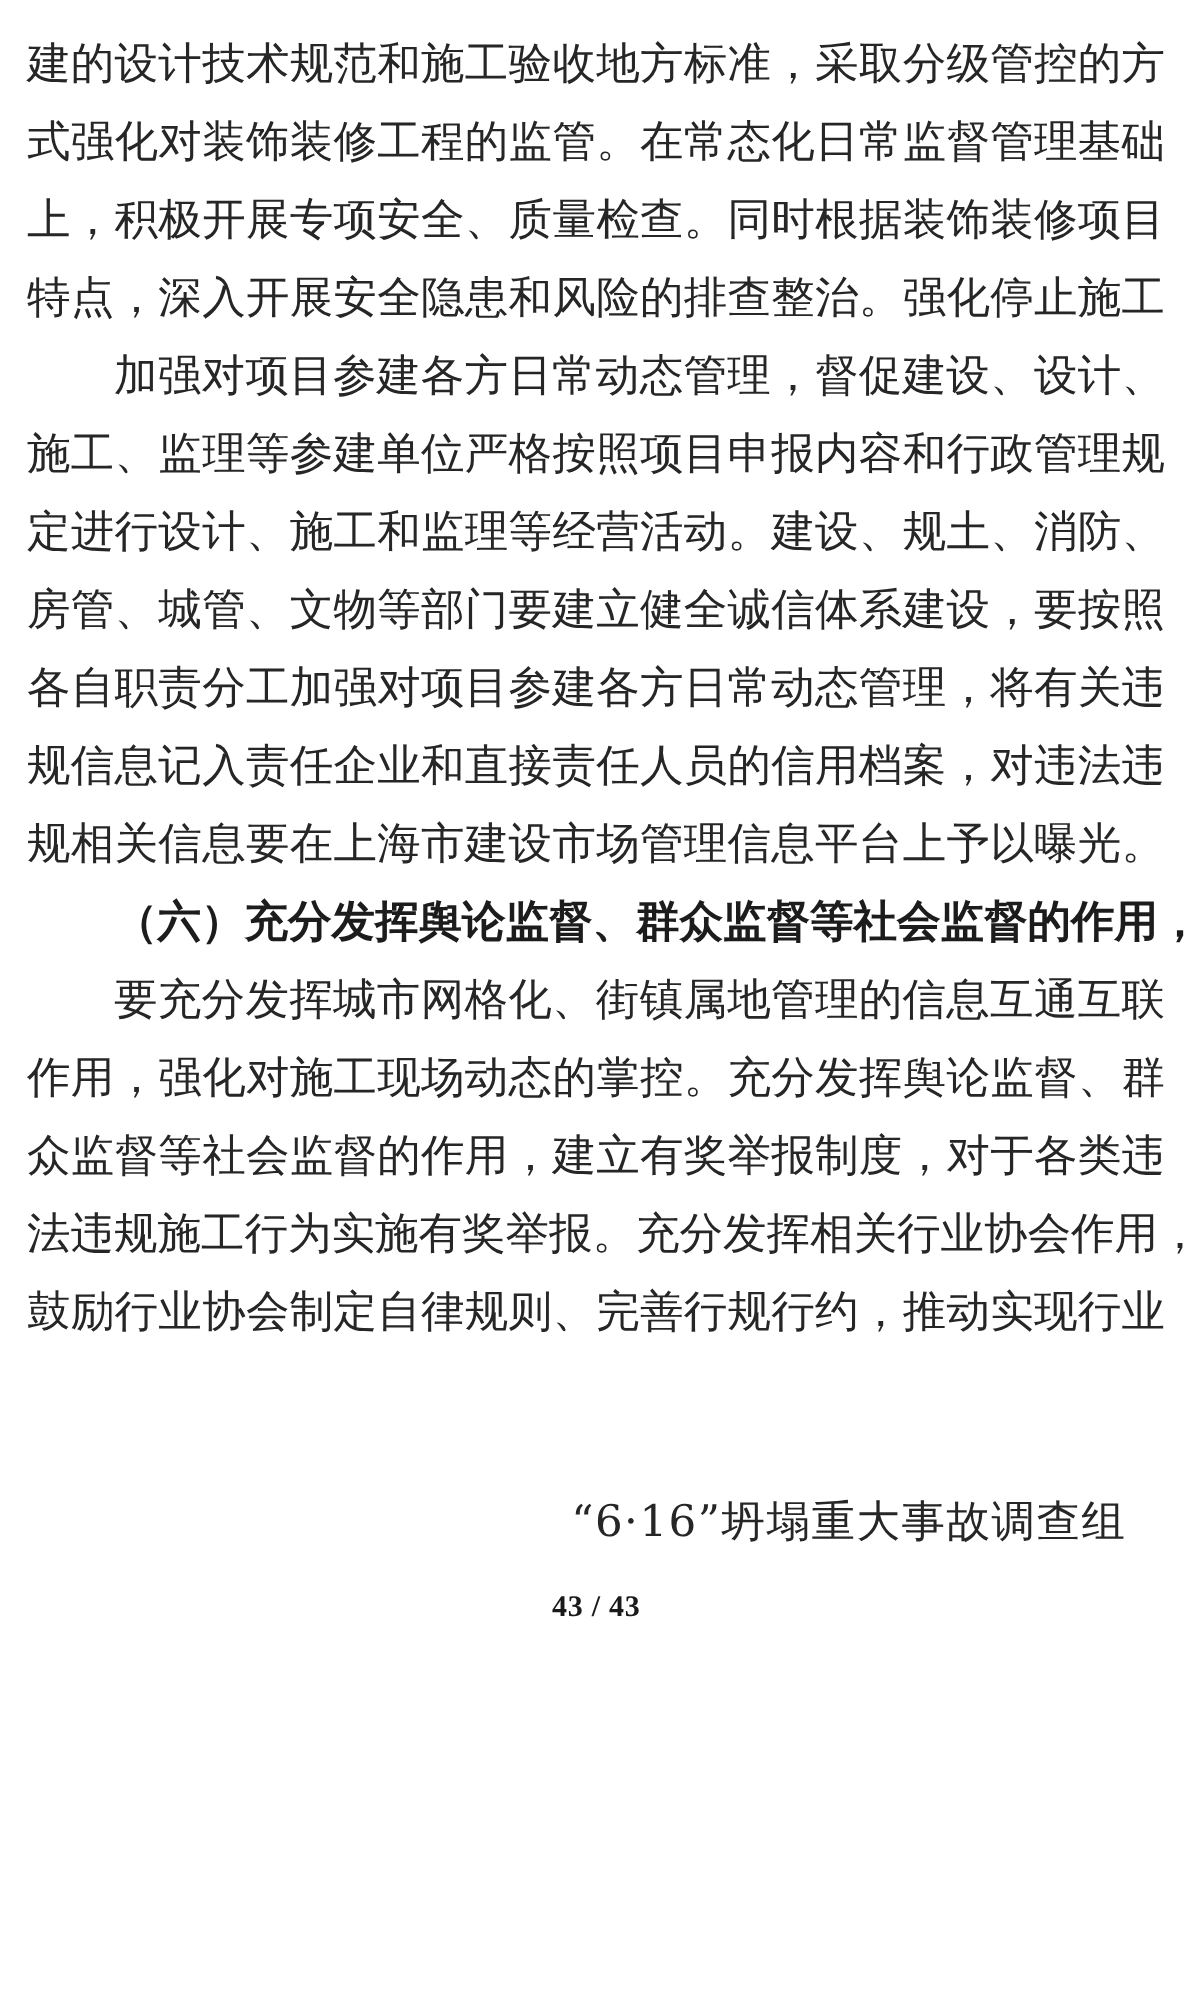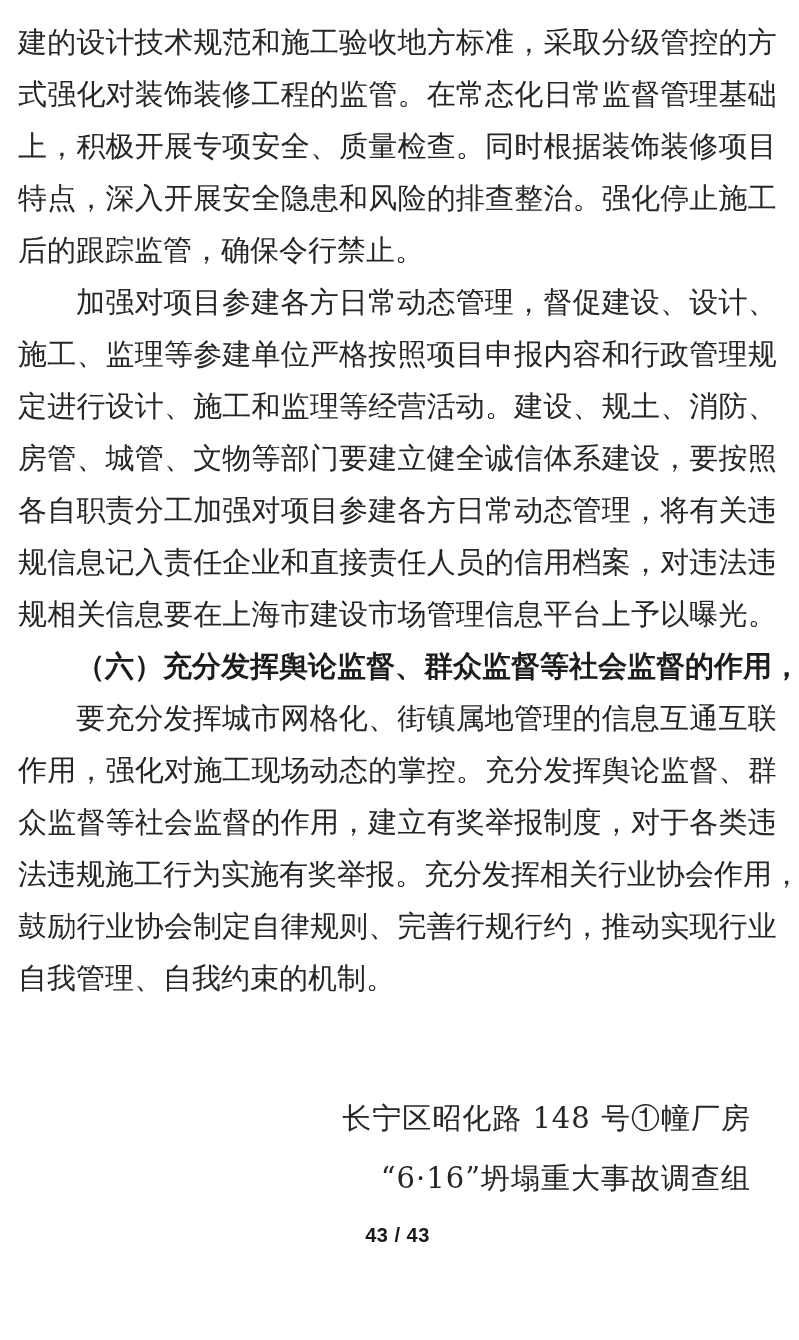--- a/index.html
+++ b/index.html
@@ -40,21 +40,21 @@
   .block.signature .line {
     height: 60px;
     line-height: 60px;
     text-align: right;
     padding-right: 26px;
     letter-spacing: 1px;
   }
   .footer {
     margin-top: 16px;
     text-align: center;
-    font-family: Liberation Sans, sans-serif;
+    font-family: Liberation Serif, serif;
     font-weight: bold;
     font-size: 20px;
     color: #1a1a1a;
     letter-spacing: 0.5px;
   }
 </style>
 </head>
 <body>
 
 <div class="doc">
@@ -165,21 +165,20 @@
           <span>整</span>
           <span>治</span>
           <span>。</span>
           <span>强</span>
           <span>化</span>
           <span>停</span>
           <span>止</span>
           <span>施</span>
           <span>工</span>
         </div>
-        <div class="line">后的跟踪监管，确保令行禁止。</div>
       </div>
       <div class="block paragraph">
         <div class="line full indent">
           <span>加</span>
           <span>强</span>
           <span>对</span>
           <span>项</span>
           <span>目</span>
           <span>参</span>
           <span>建</span>
@@ -532,21 +531,19 @@
           <span>行</span>
           <span>约</span>
           <span>，</span>
           <span>推</span>
           <span>动</span>
           <span>实</span>
           <span>现</span>
           <span>行</span>
           <span>业</span>
         </div>
-        <div class="line">自我管理、自我约束的机制。</div>
       </div>
       <div class="block signature">
-        <div class="line">长宁区昭化路 148 号①幢厂房</div>
         <div class="line">“6·16”坍塌重大事故调查组</div>
       </div>
     </div>
   <div class="footer">43 / 43</div>
 </div>
 
 </body></html>

